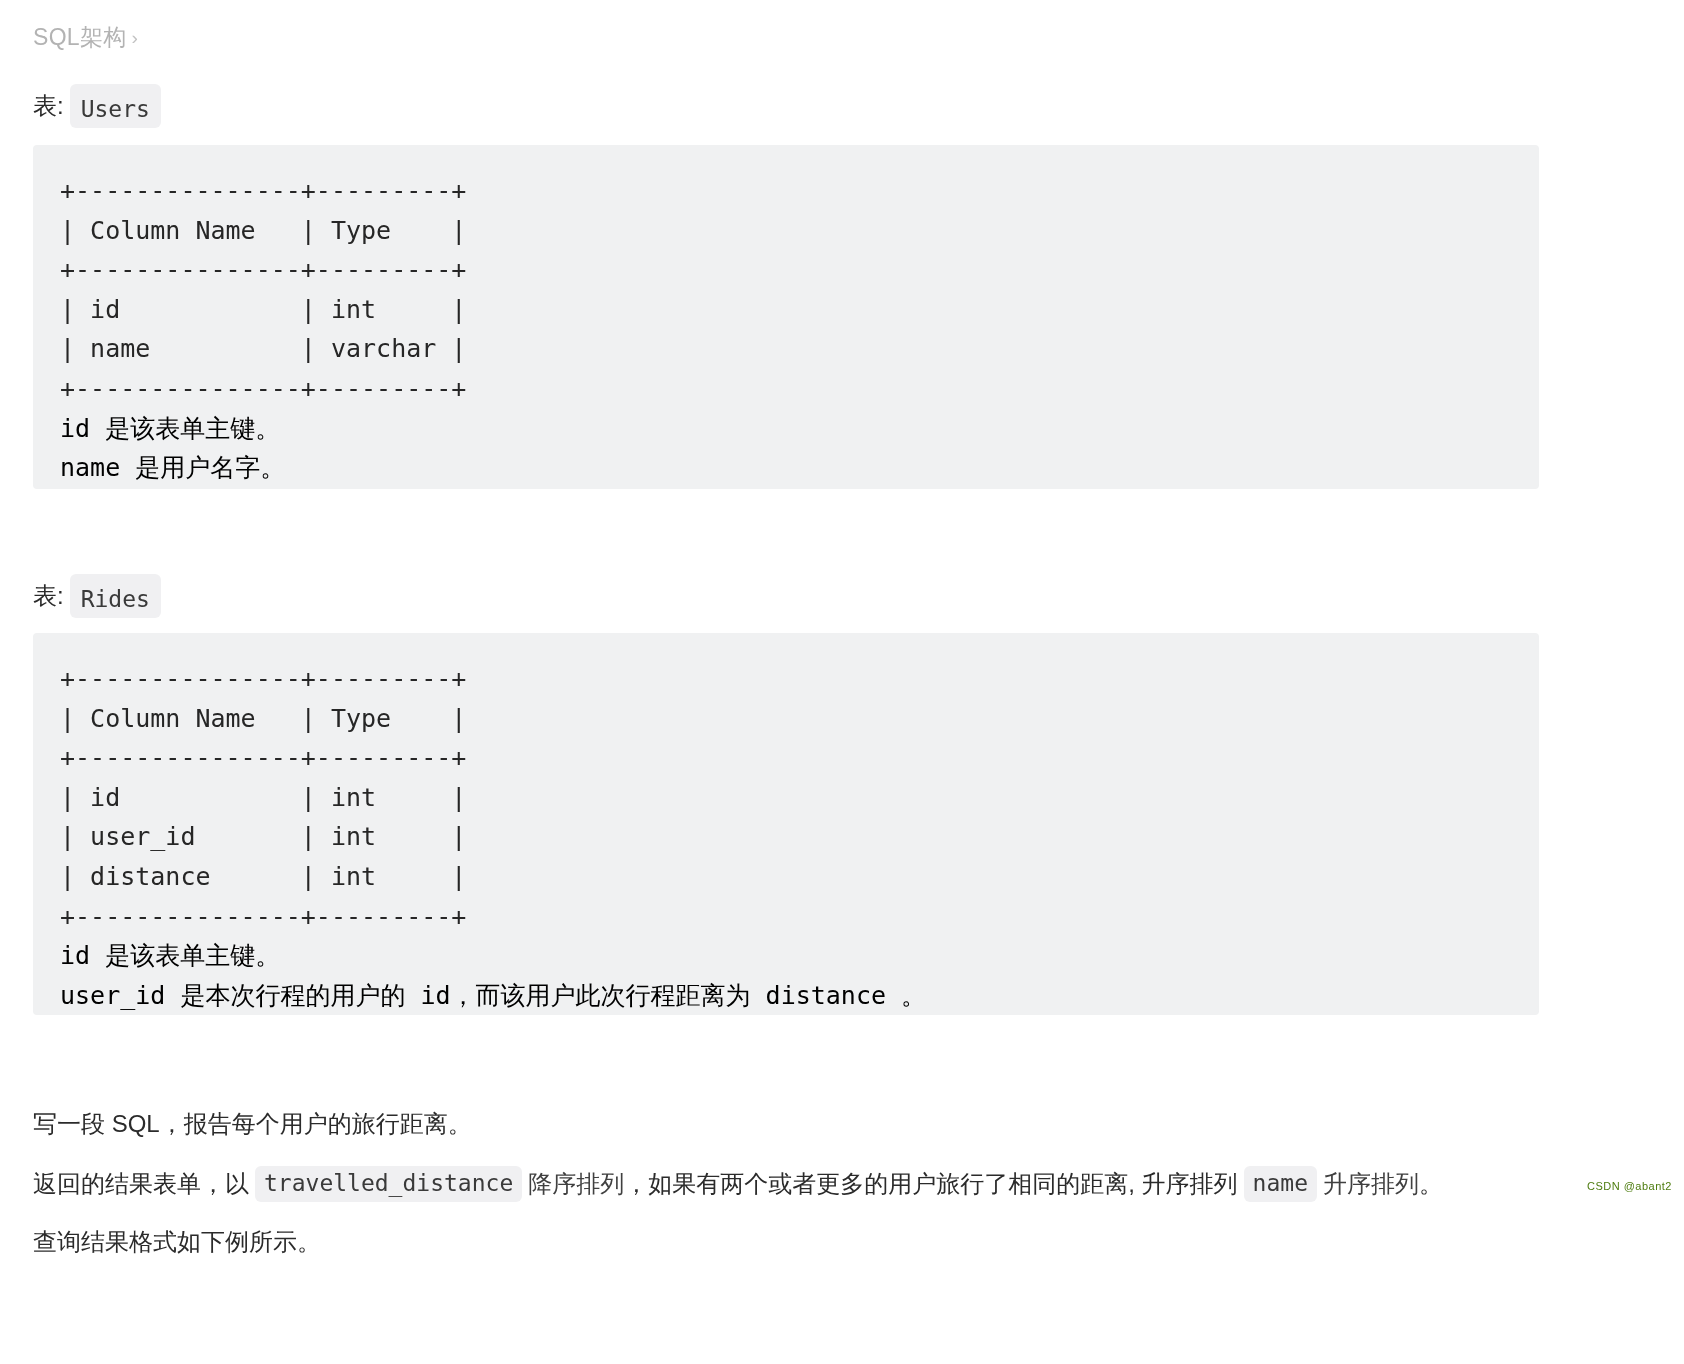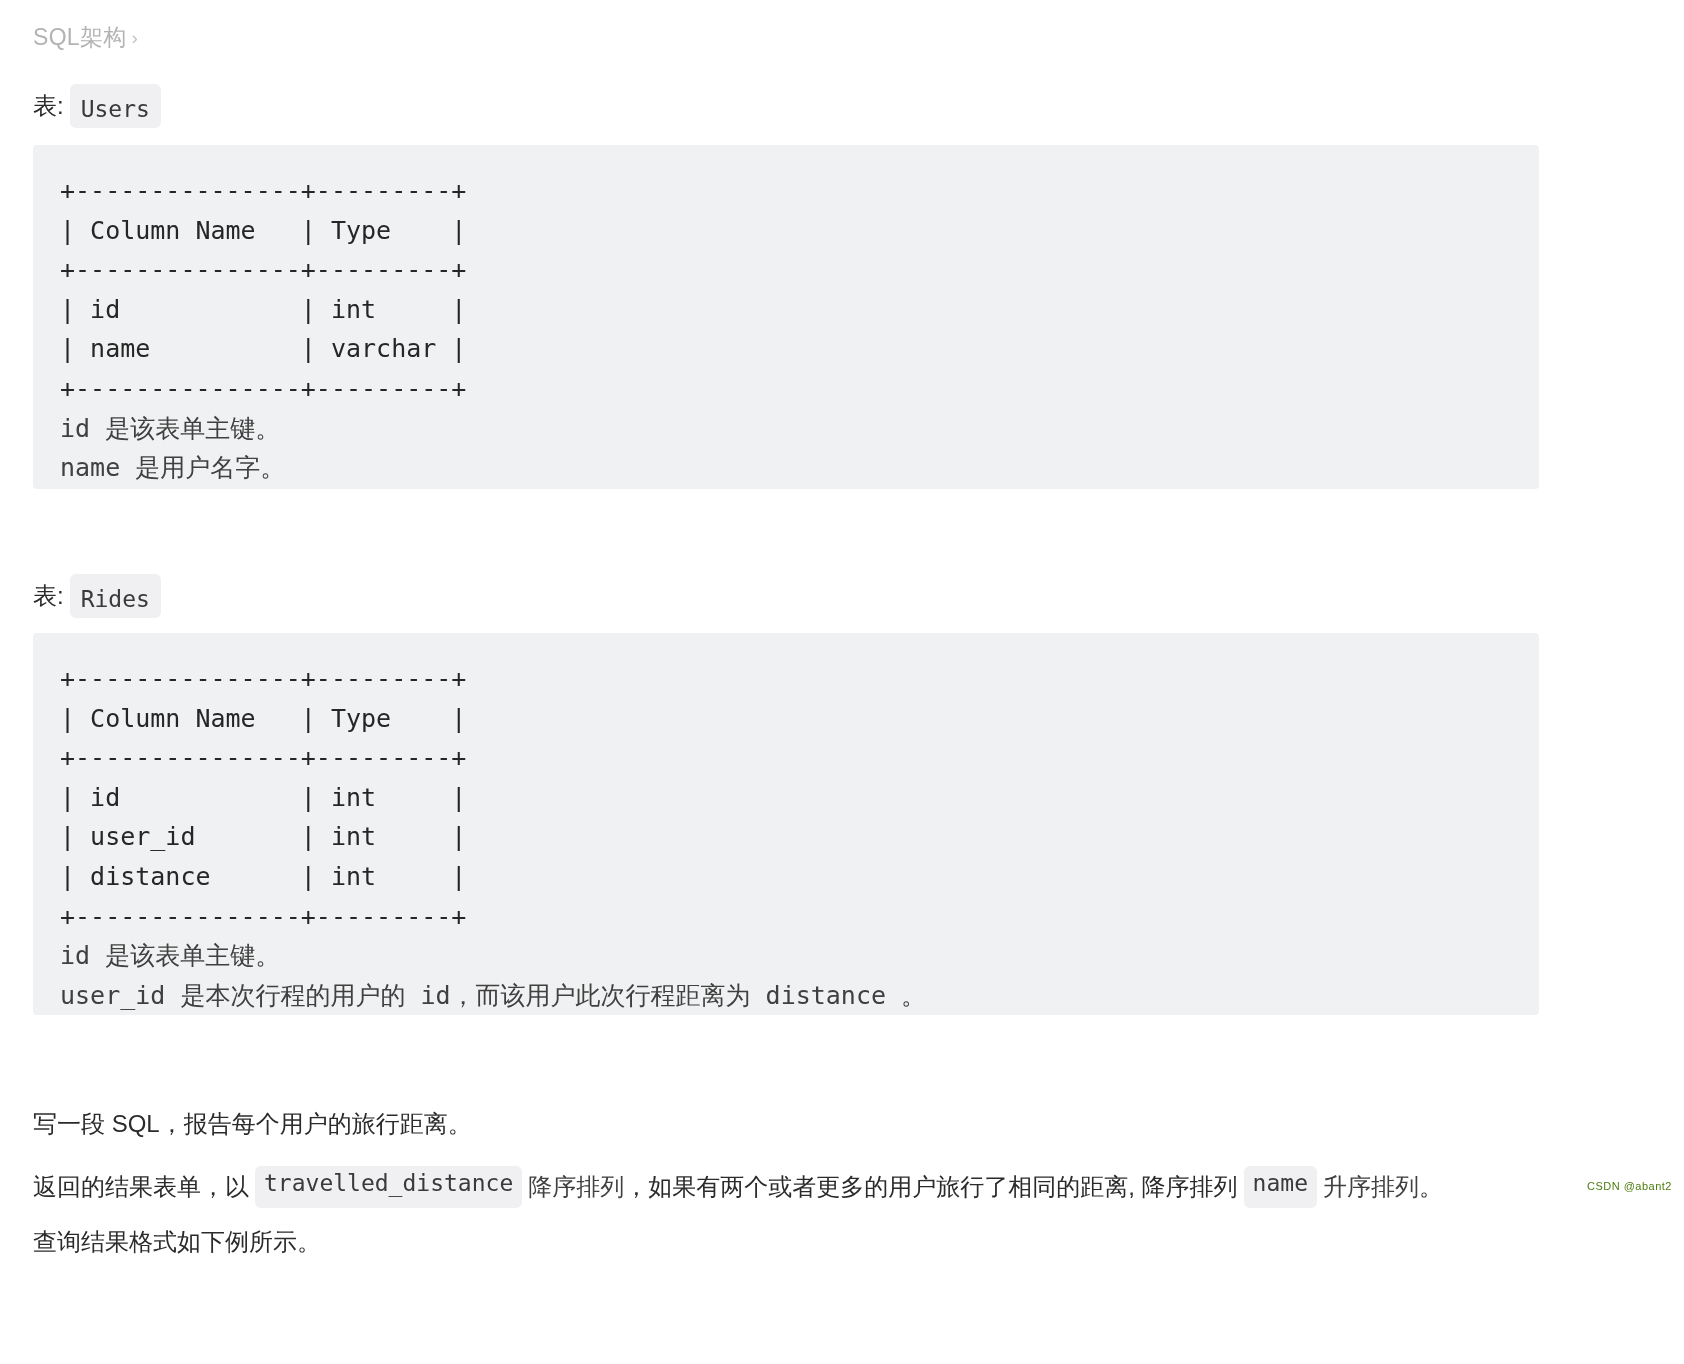--- a/index.html
+++ b/index.html
@@ -82,41 +82,41 @@
     color: #262626;
     white-space: pre;
     letter-spacing: 0px;
   }
   .schema-note {
     margin: 0;
     padding: 0 0 0 27px;
     font-family: "DejaVu Sans Mono", "Liberation Mono", monospace;
     font-size: 25px;
     line-height: 39.6px;
-    color: #404040;
+    color: #000000;
     white-space: pre;
   }
 
   
   .prose-line {
     position: absolute;
     left: 33px;
     font-size: 24px;
     color: #2b2b2b;
     white-space: nowrap;
     line-height: 1.4;
     display: flex;
     align-items: center;
   }
   .prose-line .bold { font-weight: normal; color: #404040; }
   .prose-line .chip-inline {
     display: inline-block;
     background: #f0f0f2;
     border-radius: 6px;
-    padding: 3px 9px 11px 9px;
+    padding: 3px 9px 5px 9px;
     font-family: "DejaVu Sans Mono", "Liberation Mono", monospace;
     font-size: 23px;
     color: #3a3a3a;
     margin: 0 6px;
     line-height: 1.22;
   }
 
   
   .watermark {
     position: absolute;
@@ -171,21 +171,21 @@
   </div>
 
   <div class="prose-line" style="top: 1107px; align-items: center;">
     <span>写一段 SQL，报告每个用户的旅行距离。</span>
   </div>
 
   <div class="prose-line" style="top: 1166px;">
     <span>返回的结果表单，以</span>
     <span class="chip-inline">travelled_distance</span>
     <span class="bold">降序排列</span>
-    <span>，如果有两个或者更多的用户旅行了相同的距离, 降序排列</span>
+    <span>，如果有两个或者更多的用户旅行了相同的距离, 升序排列</span>
     <span class="chip-inline">name</span>
     <span class="bold">升序排列</span>
     <span>。</span>
   </div>
 
   <div class="prose-line" style="top: 1225px;">
     <span>查询结果格式如下例所示。</span>
   </div>
 
   <div class="watermark">CSDN @abant2</div>

